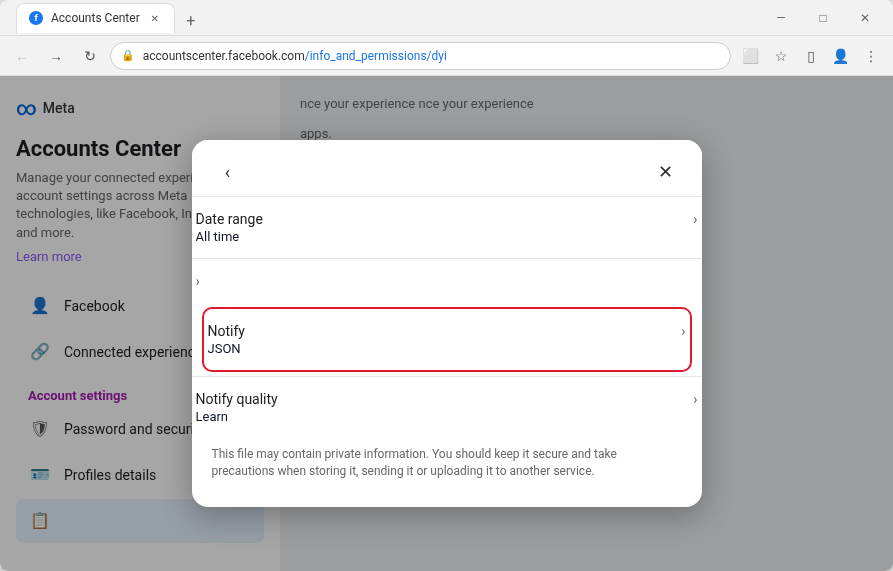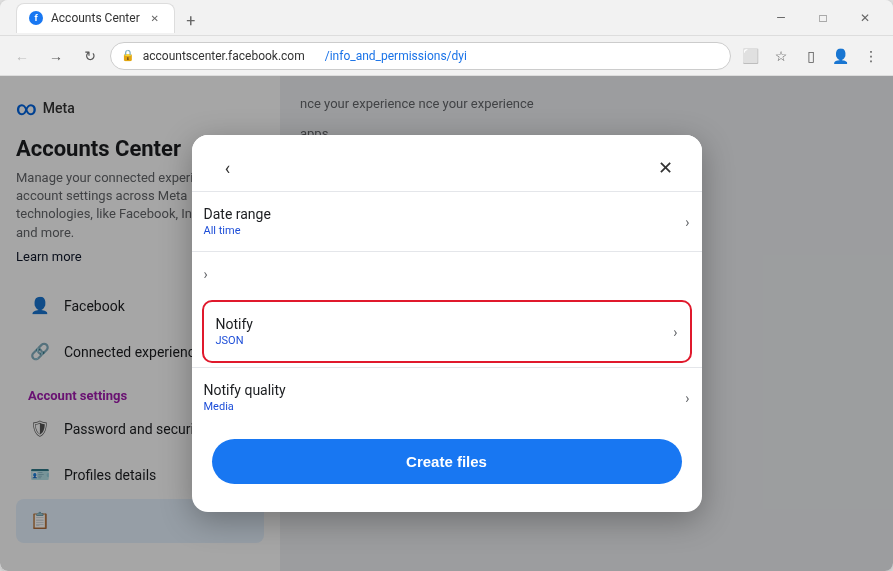--- a/index.html
+++ b/index.html
@@ -152,21 +152,20 @@
       color: #555;
     }
 
     .address-text {
       flex: 1;
       font-size: 12px;
     }
 
     .address-text .path-highlight {
       color: #1a73e8;
-      margin-left: 20px;
     }
 
     .toolbar-actions {
       display: flex;
       align-items: center;
       gap: 2px;
     }
 
     
     .page-content {
@@ -216,21 +215,21 @@
     }
 
     .sidebar-description {
       font-size: 13px;
       color: #65676b;
       line-height: 1.4;
       margin-bottom: 4px;
     }
 
     .learn-more {
-      color: #0f172a;
+      color: #8b5cf6;
       font-size: 13px;
       cursor: pointer;
       margin-bottom: 20px;
       display: inline-block;
     }
 
     .sidebar-nav-item {
       display: flex;
       align-items: center;
       gap: 12px;
@@ -322,41 +321,40 @@
       font-size: 18px;
       color: #333;
     }
 
     .modal-body {
       padding: 0 0 20px;
     }
 
     .modal-option {
       display: flex;
-      align-items: center;
       justify-content: space-between;
-      padding: 14px 12px;
+      padding: 14px 4px;
       cursor: pointer;
       border-top: 1px solid #e4e6ea;
     }
 
     .modal-option-left {
       display: flex;
       flex-direction: column;
       gap: 2px;
     }
 
     .modal-option-label {
       font-size: 14px;
       color: #1c1e21;
     }
 
     .modal-option-value {
-      font-size: 11px;
-      color: #1d4ed8;
+      font-size: 13px;
+      color: #0f172a;
     }
 
     .modal-option-arrow {
       font-size: 14px;
       color: #65676b;
     }
 
     .create-files-btn {
       display: block;
       width: calc(100% - 40px);
@@ -510,24 +508,24 @@
                 <span class="modal-option-label">Notify</span>
                 <span class="modal-option-value">JSON</span>
               </div>
               <span class="modal-option-arrow">›</span>
             </div>
           </div>
 
           <div class="modal-option">
             <div class="modal-option-left">
               <span class="modal-option-label">Notify quality</span>
-              <span class="modal-option-value">Media</span>
+              <span class="modal-option-value">Learn</span>
             </div>
             <span class="modal-option-arrow">›</span>
           </div>
 
-          <button class="create-files-btn">Create files</button>
-
+
+          <div class="modal-disclaimer">This file may contain private information. You should keep it secure and take precautions when storing it, sending it or uploading it to another service.</div>
         </div>
       </div>
     </div>
   </div>
 </div>
 
 </body></html>

